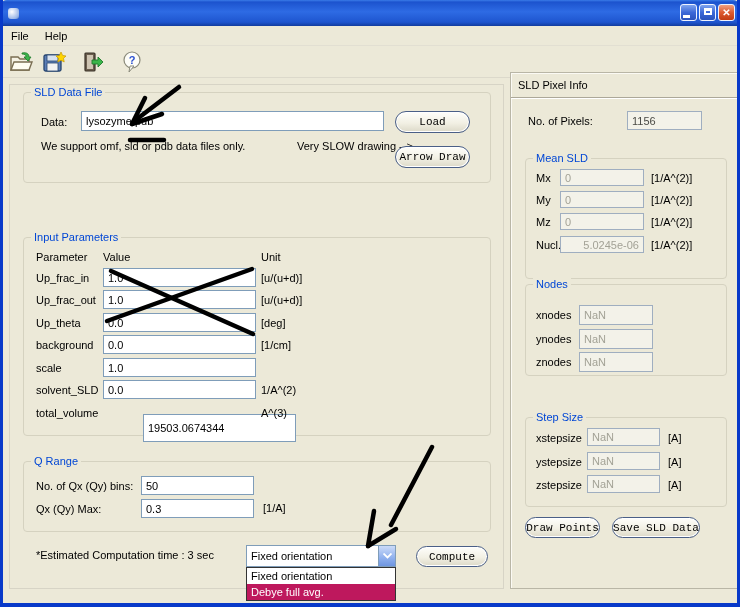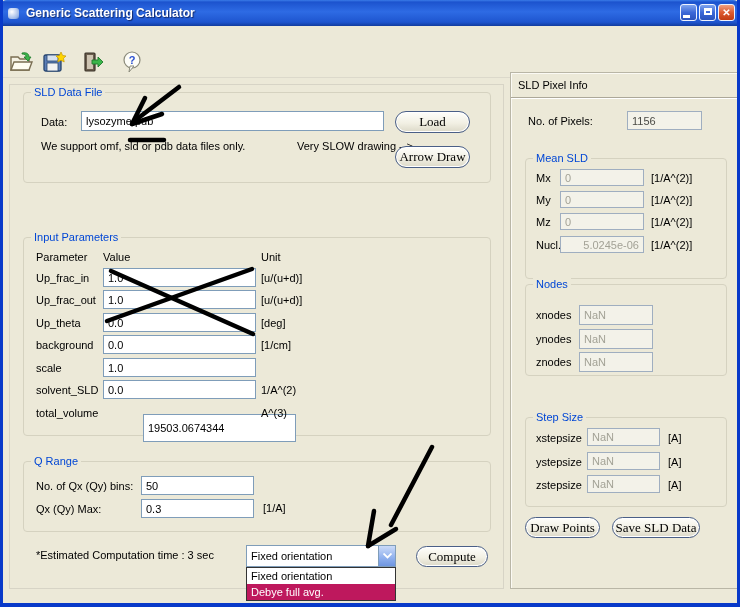--- a/index.html
+++ b/index.html
@@ -48,22 +48,22 @@
   .grouplabel { position:absolute; top:-7px; left:7px; background:#ECE9D8; padding:0 3px; color:#0046D5; }
 
   .lbl { position:absolute; white-space:nowrap; }
   .unit { position:absolute; white-space:nowrap; }
 
   .xp-input { position:absolute; border:1px solid #7F9DB9; background:#fff; font-family:"Liberation Sans",sans-serif;
               font-size:11px; padding:1px 4px; color:#000; }
   .ro-input { border:1px solid #9FAEC0; background:#F3F2E9; color:#A3A296; }
   .ro-dark  { color:#4a4a45; }
 
-  .xp-btn { position:absolute; border:1px solid #4a5f87; border-radius:11px; font-family:Liberation Serif, serif;
-            font-size:13px; color:#000; text-align:center;
+  .xp-btn { position:absolute; border:1px solid #4a5f87; border-radius:11px; font-family:Liberation Mono, monospace;
+            font-size:11px; color:#000; text-align:center;
             background:linear-gradient(180deg,#FEFEFB 0%,#F2F0E4 55%,#DCD9C8 100%);
             box-shadow:inset 0 0 0 1px #fff; cursor:default; }
 
   
   .combo { position:absolute; left:243px; top:545px; width:150px; height:22px; background:#fff;
            border:1px solid #7F9DB9; display:flex; align-items:center; }
   .combo-text { flex:1; padding-left:4px; }
   .combo-btn { width:17px; height:100%; border-left:1px solid #7F9DB9; display:flex; align-items:center; justify-content:center;
                background:linear-gradient(180deg,#CBDAF8,#8FB0EE 60%,#6F96E0); }
   .combo-list { position:absolute; left:243px; top:567px; width:150px; border:1px solid #333; background:#fff; z-index:40; }
@@ -72,32 +72,35 @@
 
   .annotations { position:absolute; left:0; top:0; width:740px; height:607px; z-index:50; pointer-events:none; }
 </style>
 </head>
 <body>
 
 <div class="window">
 
   <div class="titlebar">
     <span class="app-icon"></span>
-    <span class="titletext">Generic Scattering Calculator</span>
     <span class="winbtns">
       <span class="winbtn">
           <span class="glyph-min"></span>
         </span>
       <span class="winbtn">
           <span class="glyph-max"></span>
         </span>
       <span class="winbtn close">✕</span>
     </span>
   </div>
 
+  <div class="menubar">
+    <span class="menu-item">File</span>
+    <span class="menu-item">Help</span>
+  </div>
 
   <div class="toolbar">
     <span class="toolbtn">
       <svg width="24" height="22" viewBox="0 0 24 22">
         <path d="M2 6 L9 6 L11 8 L20 8 L20 19 L2 19 Z" fill="#F5F2E4" stroke="#7A6E52" stroke-width="1.4"></path>
         <path d="M2 19 L5 11 L23 11 L20 19 Z" fill="#FFFDF2" stroke="#7A6E52" stroke-width="1.4"></path>
         <path d="M13 2 C18 1 20 3 20 6 L22 6 L19 10 L15 6 L17 6 C17 4 16 3 13 3 Z" fill="#3BB54A" stroke="#1E7A2B" stroke-width="0.8"></path>
       </svg>
     </span>
     <span class="toolbtn">

